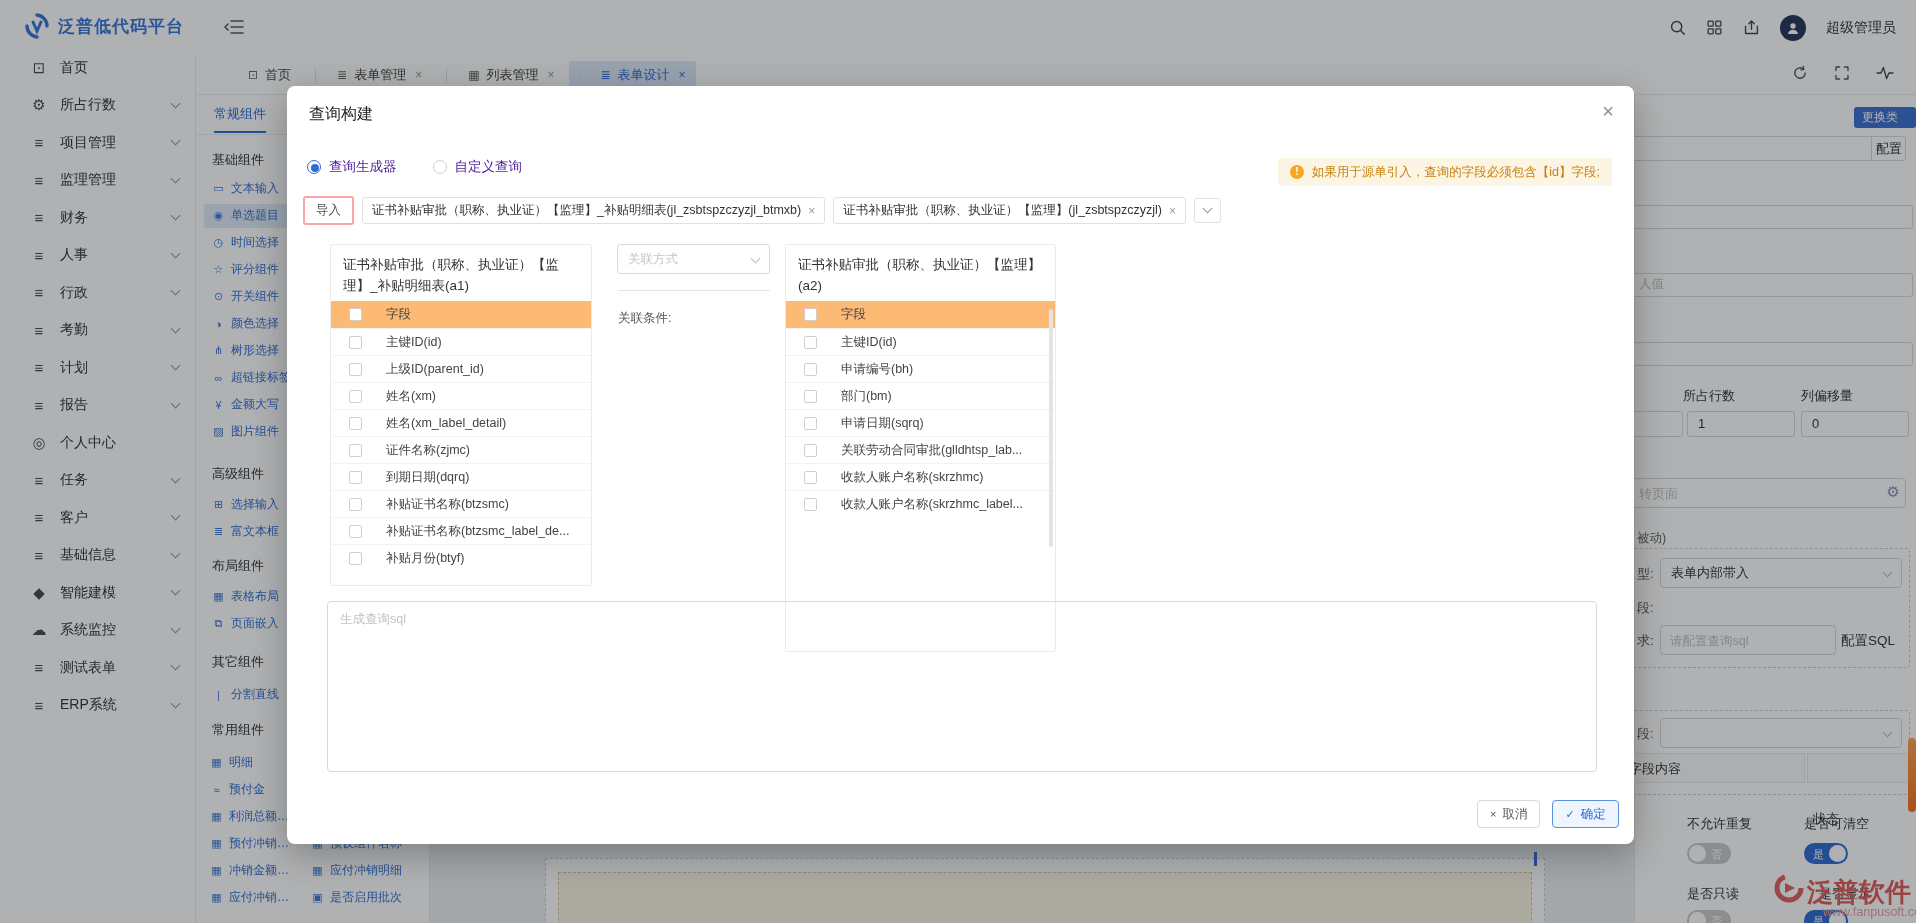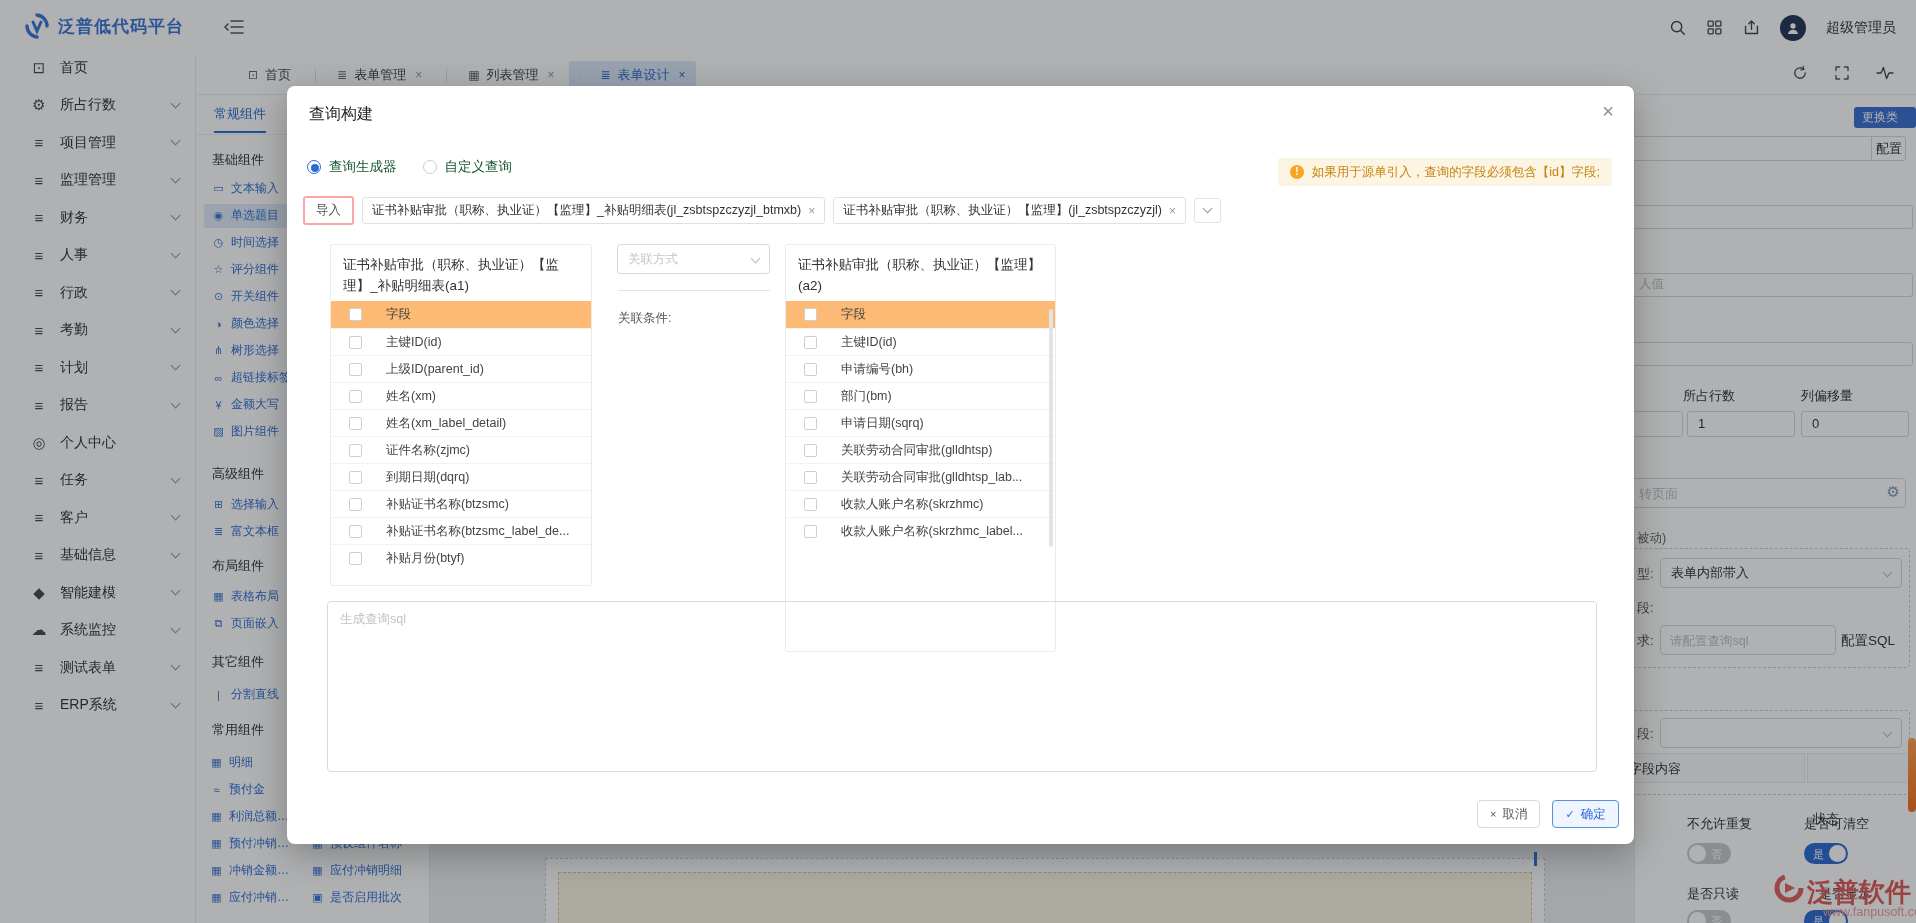--- a/index.html
+++ b/index.html
@@ -112,21 +112,21 @@
   #wm-name{position:absolute;left:34px;top:3px;font-size:26px;font-weight:bold;color:#e05a5a;white-space:nowrap;}
   #wm-url{position:absolute;left:50px;top:33px;font-size:12.5px;color:#ef9d9d;white-space:nowrap;}
 
   #orange-scroll{position:absolute;left:1908px;top:738px;width:8px;height:74px;border-radius:4px;background:linear-gradient(#ffa14f,#f4711c);z-index:10;}
 
   
   #overlay{position:absolute;left:0;top:0;width:1916px;height:923px;background:rgba(15,17,20,0.33);z-index:40;}
   #modal{position:absolute;left:287px;top:86px;width:1347px;height:758px;background:#fff;border-radius:8px;z-index:50;box-shadow:0 10px 36px rgba(0,0,0,0.28);}
   #m-title{position:absolute;left:22px;top:18px;font-size:16px;color:#262626;font-weight:500;}
   #m-close{position:absolute;right:20px;top:14px;font-size:20px;color:#8c8c8c;cursor:pointer;}
-  #m-radios{position:absolute;left:20px;top:72px;display:flex;align-items:flex-end;gap:26px;font-size:13.5px;color:#14532d;}
+  #m-radios{position:absolute;left:20px;top:72px;display:flex;align-items:flex-end;gap:36px;font-size:13.5px;color:#4c1d95;}
   .radio{display:flex;align-items:center;gap:8px;cursor:pointer;}
   .rdot{width:14px;height:14px;border-radius:50%;border:1.5px solid #cfcfcf;position:relative;flex:none;}
   .radio.checked .rdot{border-color:#2e6cd4;}
   .radio.checked .rdot::after{content:'';position:absolute;left:3px;top:3px;width:8px;height:8px;border-radius:50%;background:#2e6cd4;}
   #m-warning{position:absolute;right:22px;top:72px;height:28px;background:#fdf5e3;border-radius:3px;display:flex;align-items:center;gap:8px;padding:0 12px;}
   #m-warning .wic{width:14px;height:14px;border-radius:50%;background:#f5a623;color:#fff;font-size:10px;font-weight:bold;text-align:center;line-height:14px;flex:none;}
   #m-warning .wtx{font-size:12.5px;color:#c9820e;white-space:nowrap;}
   #m-import{position:absolute;left:16px;top:110px;display:flex;align-items:center;gap:8px;}
   #imp-btn{border:2px solid #fca5a5;border-radius:3px;padding:4px 11px;font-size:12.5px;color:#555;background:#fff;cursor:pointer;}
   .tagbox{border:1px solid #e0e0e0;border-radius:3px;padding:4px 9px;font-size:12.5px;color:#333;background:#fff;display:flex;align-items:center;gap:7px;white-space:nowrap;}
@@ -674,24 +674,20 @@
           <div class="lrow">
             <span class="cb"></span>
             <span class="ltxt">部门(bm)</span>
           </div>
           <div class="lrow">
             <span class="cb"></span>
             <span class="ltxt">申请日期(sqrq)</span>
           </div>
           <div class="lrow">
             <span class="cb"></span>
-            <span class="ltxt">关联劳动合同审批(glldhtsp)</span>
-          </div>
-          <div class="lrow">
-            <span class="cb"></span>
             <span class="ltxt">关联劳动合同审批(glldhtsp_lab...</span>
           </div>
           <div class="lrow">
             <span class="cb"></span>
             <span class="ltxt">收款人账户名称(skrzhmc)</span>
           </div>
           <div class="lrow">
             <span class="cb"></span>
             <span class="ltxt">收款人账户名称(skrzhmc_label...</span>
           </div>

